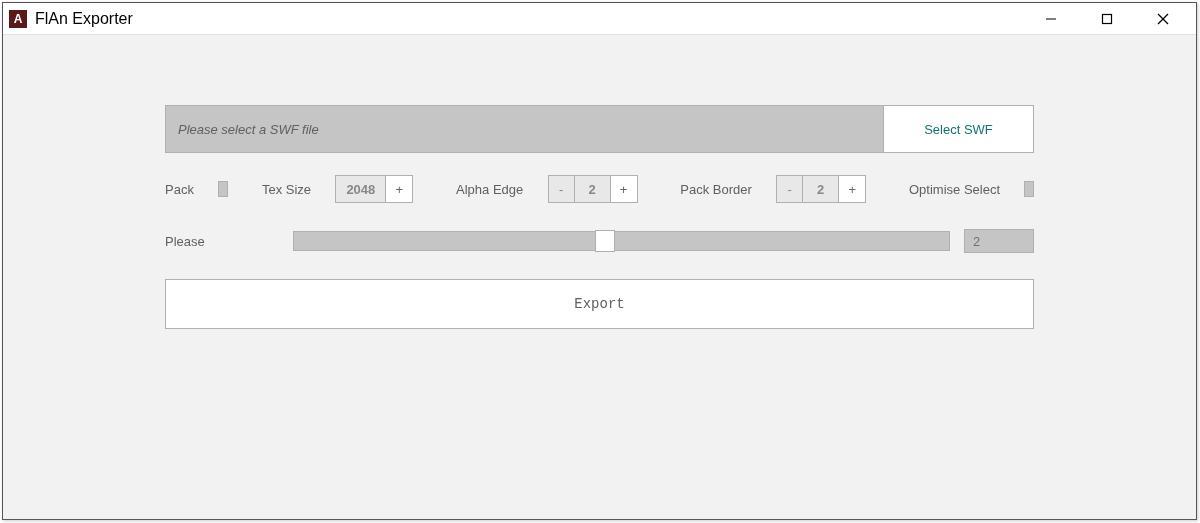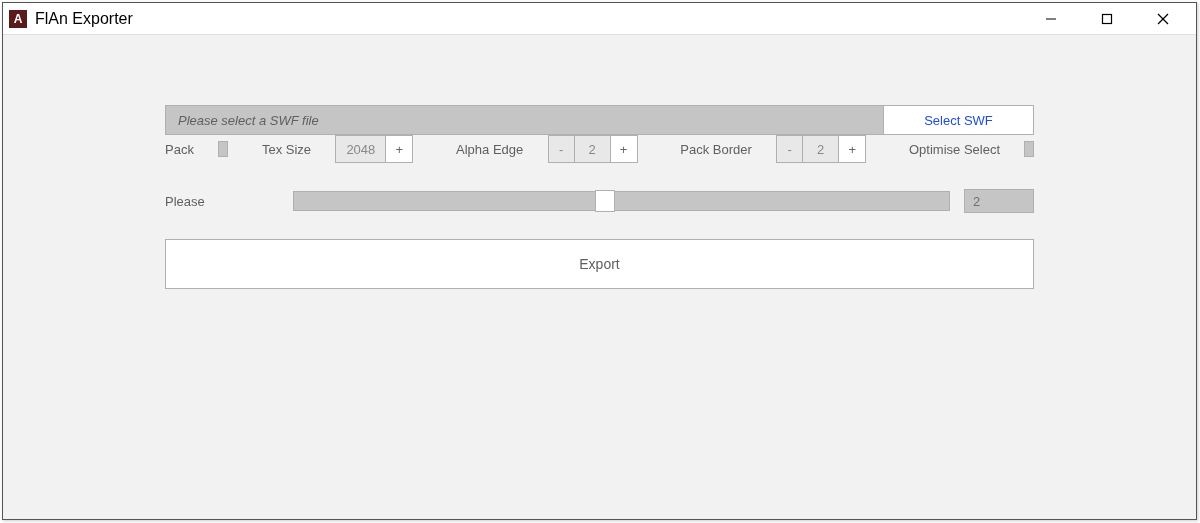--- a/index.html
+++ b/index.html
@@ -57,21 +57,22 @@
     color: #000;
   }
   .client {
     flex: 1;
     background: #f2f2f2;
     padding: 70px 162px 0 162px;
   }
   .field-row {
     display: flex;
     align-items: stretch;
-    height: 30px;
+    height: 48px;
+    margin-bottom: 22px;
   }
   .file-path {
     flex: 1;
     background: #c5c5c5;
     border: 1px solid #b0b0b0;
     display: flex;
     align-items: center;
     padding: 0 12px;
     font-size: 13px;
     font-style: italic;
@@ -80,21 +81,21 @@
   }
   .select-btn {
     width: 150px;
     background: #fff;
     border: 1px solid #b0b0b0;
     border-left: none;
     display: flex;
     align-items: center;
     justify-content: center;
     font-size: 13px;
-    color: #1d4ed8;
+    color: #0f766e;
     font-family: "Trebuchet MS", Arial, sans-serif;
   }
   .options-row {
     display: flex;
     align-items: center;
     height: 28px;
     margin-bottom: 26px;
     font-family: "Trebuchet MS", Arial, sans-serif;
     font-size: 13px;
     color: #606060;
@@ -115,20 +116,21 @@
   }
   .stepper .val {
     background: #e8e8e8;
     color: #888;
     display: flex;
     align-items: center;
     justify-content: center;
     padding: 0 10px;
     min-width: 46px;
     border-right: 1px solid #b0b0b0;
+    font-weight: bold;
   }
   .stepper.triple .minus {
     background: #e8e8e8;
     color: #888;
     width: 26px;
     display: flex;
     align-items: center;
     justify-content: center;
     border-right: 1px solid #b0b0b0;
   }
@@ -178,21 +180,21 @@
     color: #707070;
   }
   .export-btn {
     width: 100%;
     height: 50px;
     background: #fff;
     border: 1px solid #b0b0b0;
     display: flex;
     align-items: center;
     justify-content: center;
-    font-family: Liberation Sans, sans-serif;
+    font-family: Liberation Mono, monospace;
     font-size: 14px;
     color: #606060;
   }
   .spacer-sm { width: 8px; }
   .spacer-md { width: 26px; }
   .spacer-lg { width: 42px; }
 </style>
 </head>
 <body>
 

